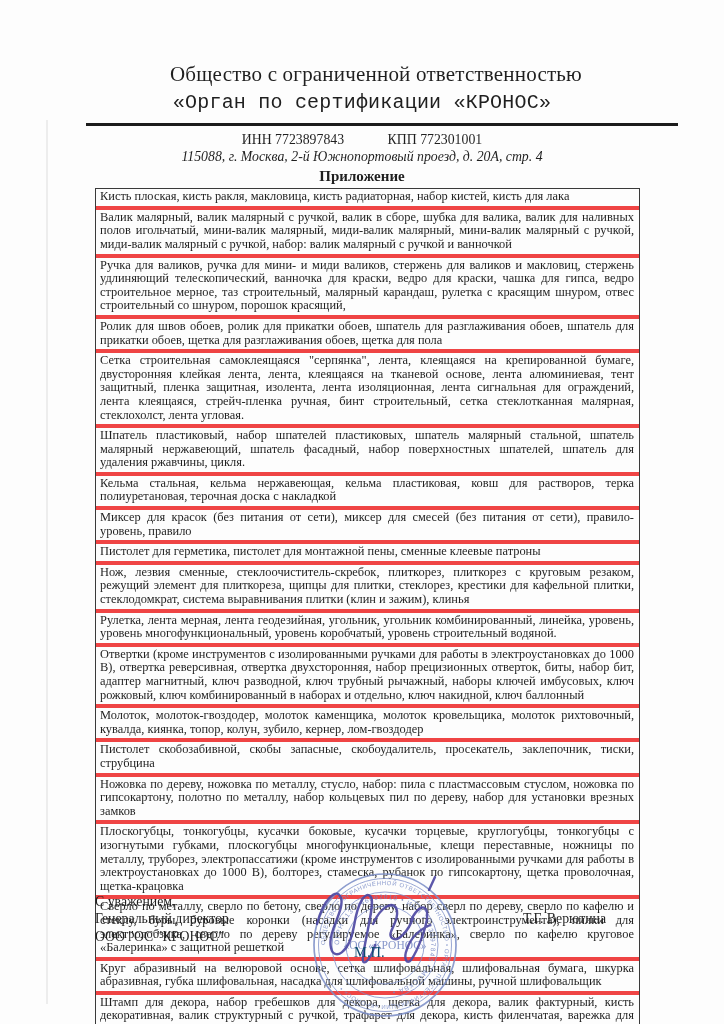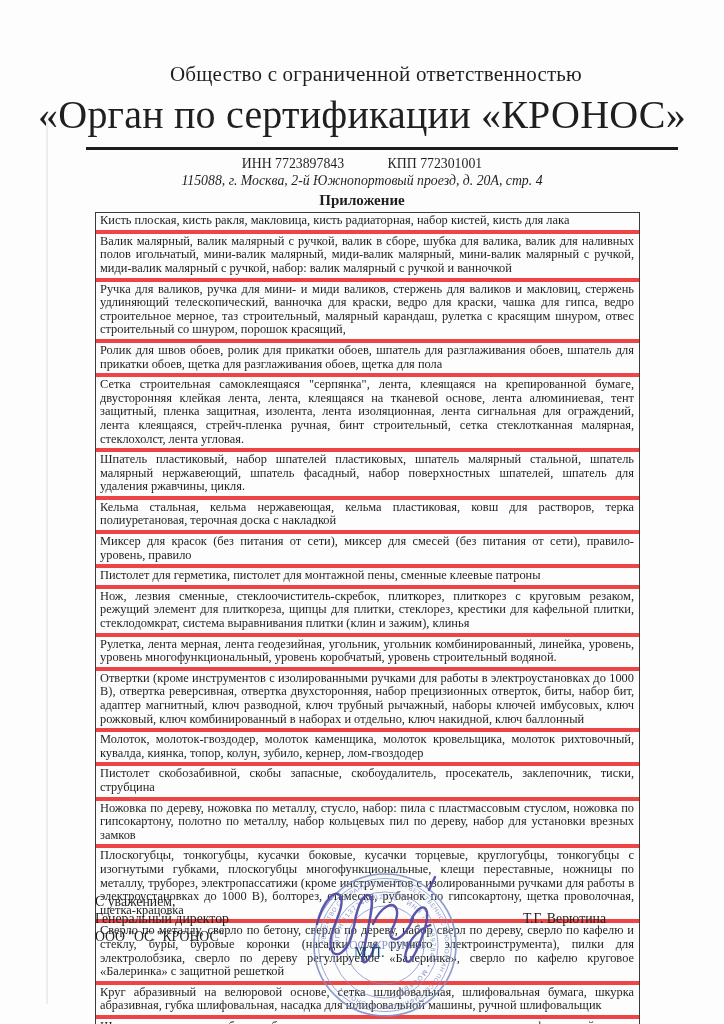--- a/index.html
+++ b/index.html
@@ -8,21 +8,21 @@
     width:724px;height:1024px;
     margin:0 auto;
     background:#fdfdfd;
     font-family:"Liberation Serif","DejaVu Serif",serif;
     color:#1f1f1f;
     overflow:hidden;
   }
   .scan-edge{position:absolute;left:46px;top:120px;width:2px;height:884px;background:#ededed;}
   .header{text-align:center;padding-top:62px;}
   .org-type{font-size:21px;letter-spacing:.2px;padding-left:28px;}
-  .org-name{font-size:40px;margin-top:4px;letter-spacing:.2px;}
+  .org-name{font-size:20px;margin-top:4px;letter-spacing:.2px;font-family:Liberation Mono, monospace;}
   .rule{margin:9px 0 6px 86px;width:592px;height:3px;background:#1c1c1c;}
   .reg-line{font-size:13.8px;}
   .reg-line span{display:inline-block;margin:0 20px;}
   .addr{font-size:13.8px;line-height:1.32;font-style:italic;}
   .appendix{font-size:15px;font-weight:bold;margin-top:2px;margin-bottom:3px;}
   .doc-table{
     width:545px;margin-left:95px;
     border:1px solid #3a3a3a;
     font-size:12.4px;line-height:13.6px;
     box-sizing:border-box;

